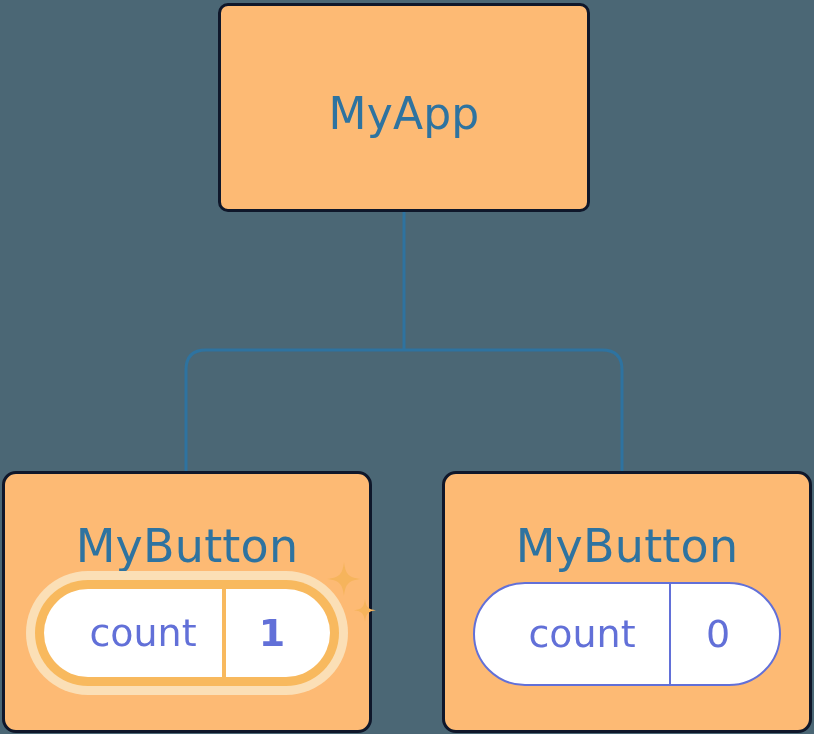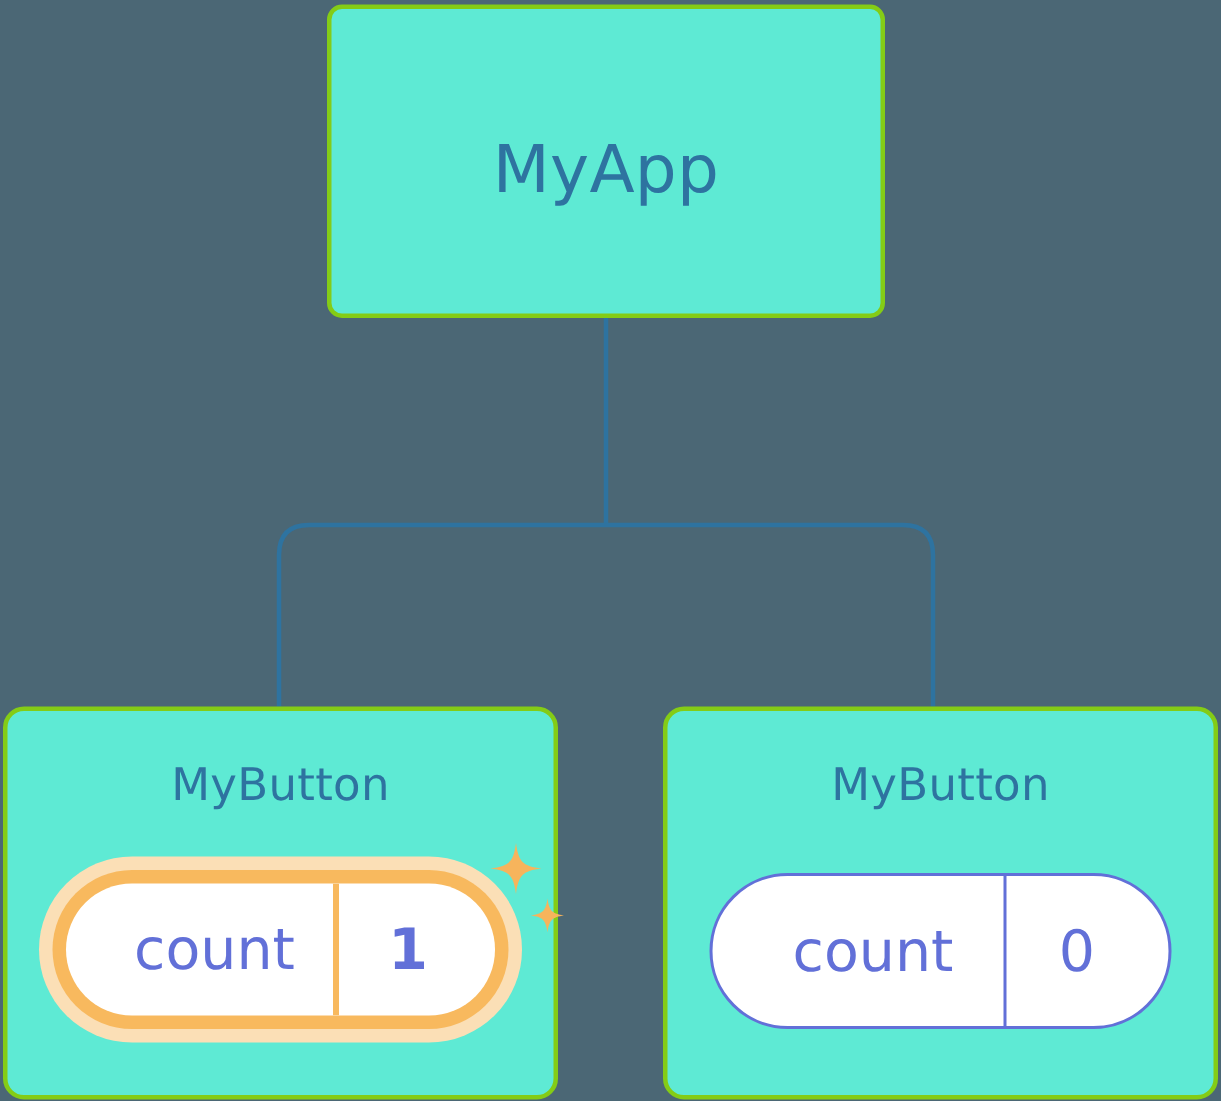--- a/index.html
+++ b/index.html
@@ -27,22 +27,22 @@
     position: absolute;
     left: 0;
     top: 0;
     width: 814px;
     height: 734px;
   }
 
   
   .node-card {
     position: absolute;
-    background: #5eead4;
-    border: 3px solid #84cc16;
+    background: #fdba74;
+    border: 3px solid #0f172a;
     border-radius: 14px;
     box-sizing: border-box;
     z-index: 2;
   }
 
   .node-root {
     left: 218px;
     top: 3px;
     width: 372px;
     height: 209px;
@@ -74,22 +74,22 @@
     white-space: nowrap;
   }
 
   .node-root .node-title {
     top: 82px;
     font-size: 44px;
   }
 
   .node-left .node-title,
   .node-right .node-title {
-    top: 32px;
-    font-size: 30px;
+    top: 45px;
+    font-size: 46px;
   }
 
   
   .pill-wrap {
     position: absolute;
     left: 0;
     right: 0;
     top: 108px;
     display: flex;
     justify-content: center;

